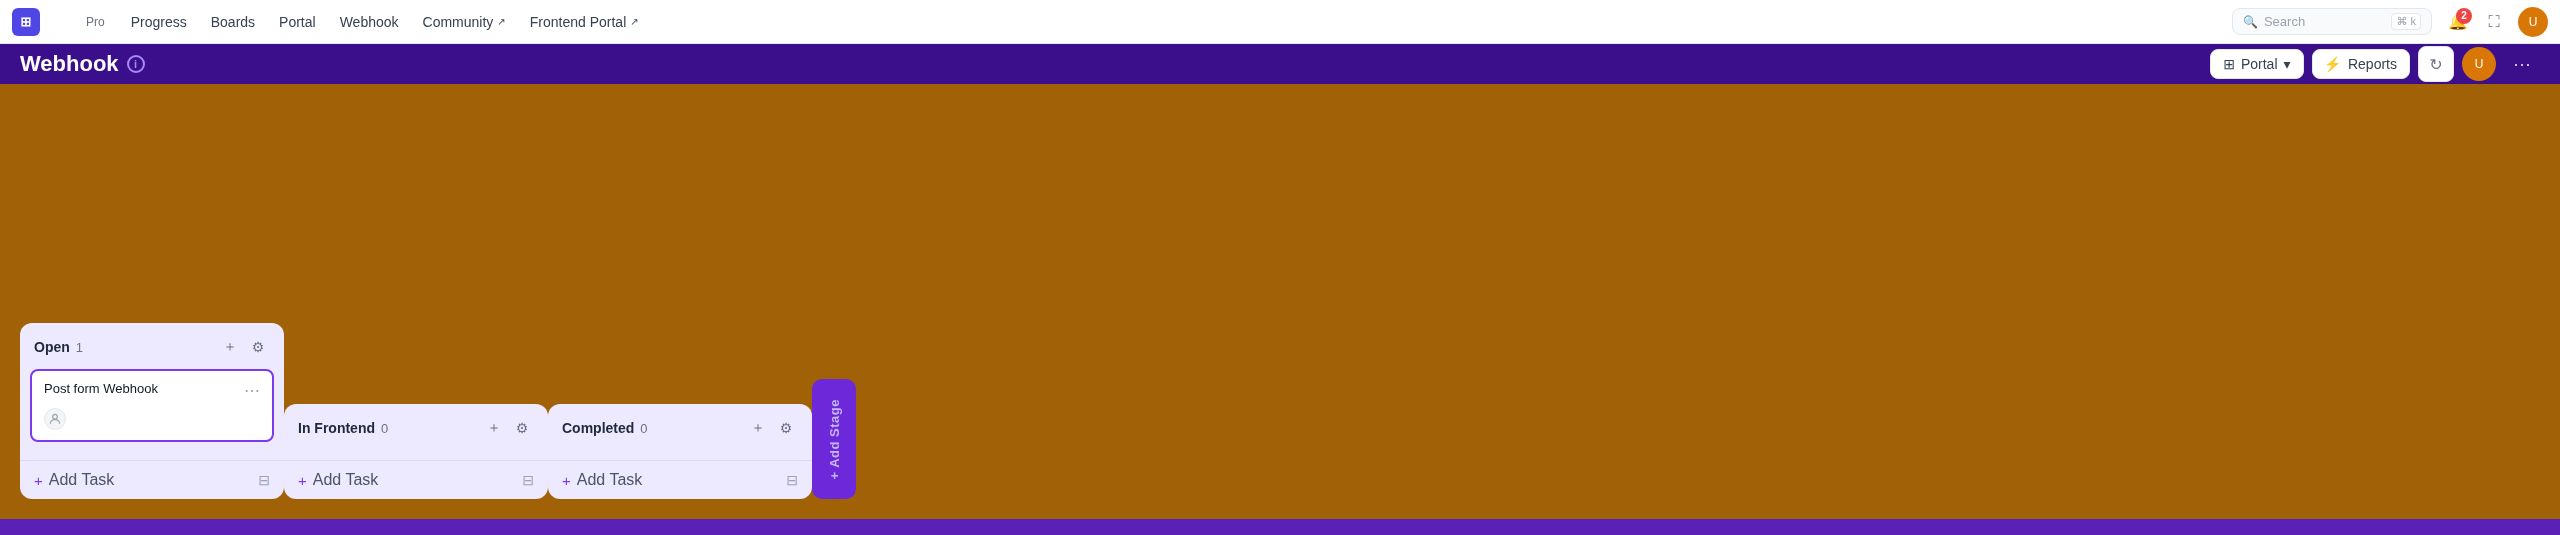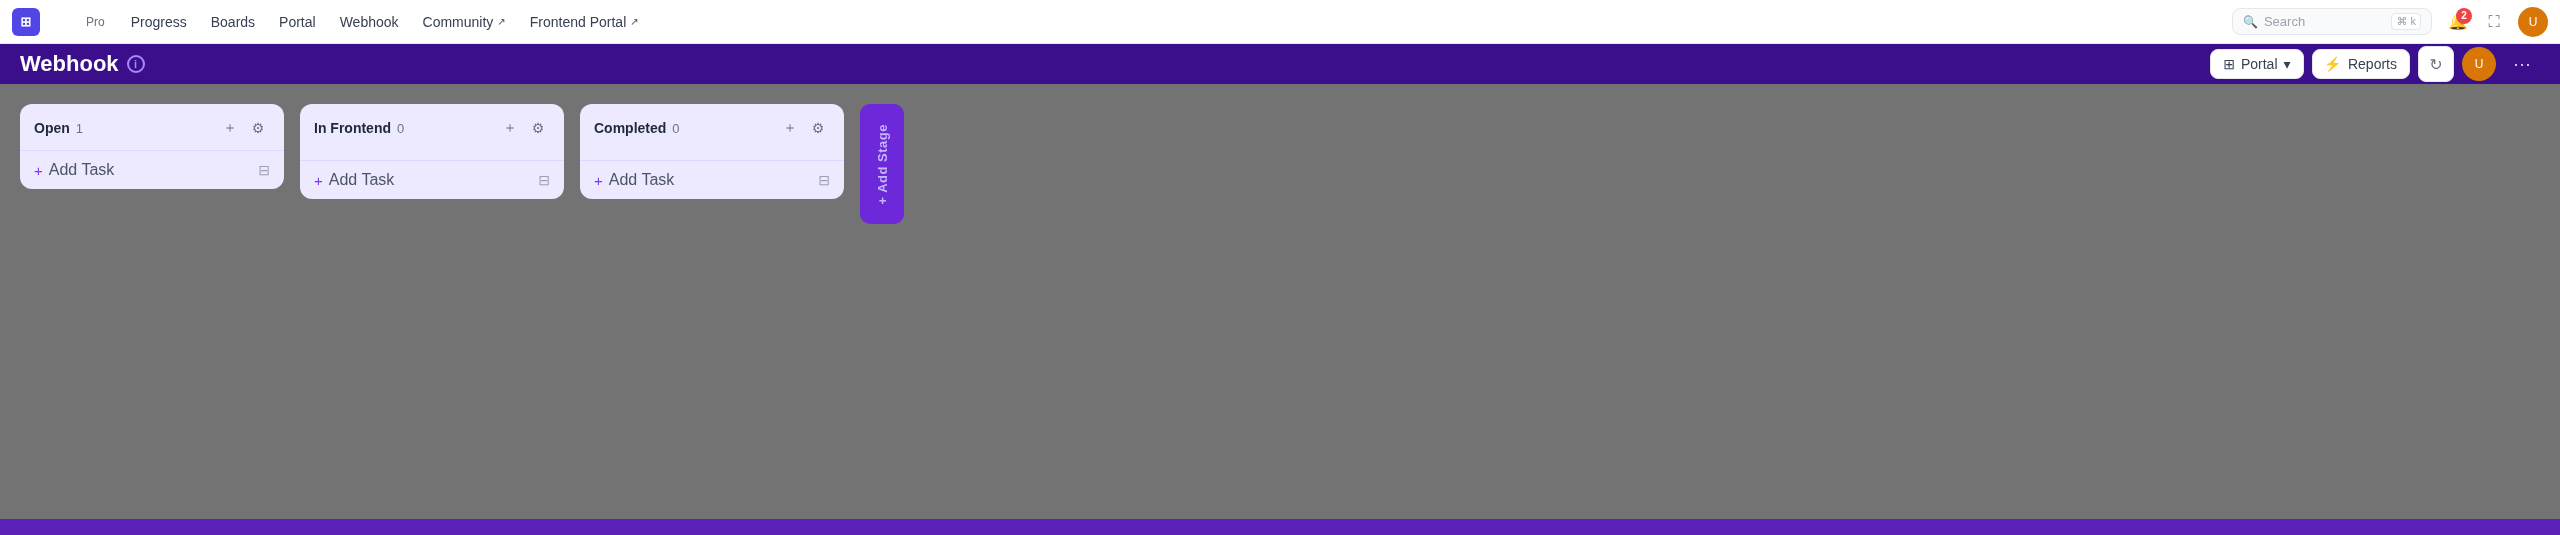--- a/index.html
+++ b/index.html
@@ -96,23 +96,23 @@
       cursor: pointer; overflow: hidden;
     }
     .more-btn {
       width: 36px; height: 36px; background: transparent;
       border-radius: 8px; display: flex; align-items: center; justify-content: center;
       cursor: pointer; color: #e9d5ff; font-size: 18px;
     }
 
     
     .board-area {
-      background: #737373; min-height: 435px;
+      background: #a16207; min-height: 435px;
       padding: 20px 20px 20px 20px;
-      display: flex; gap: 16px; align-items: flex-start;
+      display: flex; gap: 0; align-items: flex-end;
     }
 
     
     .column {
       width: 264px; background: #ede9fe; border-radius: 12px;
       padding: 0; flex-shrink: 0;
     }
     .col-header {
       display: flex; align-items: center; gap: 6px;
       padding: 12px 14px 10px 14px;
@@ -240,20 +240,36 @@
 
   <div class="column">
     <div class="col-header">
       <span class="col-title">Open</span>
       <span class="col-count">1</span>
       <div class="col-header-actions">
         <div class="col-icon-btn">＋</div>
         <div class="col-icon-btn">⚙</div>
       </div>
     </div>
+    <div class="col-body">
+      <div class="task-card selected">
+        <div class="task-card-header">
+          <span class="task-name">Post form Webhook</span>
+          <span class="task-more">⋯</span>
+        </div>
+        <div class="task-footer">
+          <div class="task-avatar">
+            <svg width="14" height="14" viewBox="0 0 24 24" fill="none" stroke="#9ca3af" stroke-width="2">
+              <circle cx="12" cy="8" r="4"></circle>
+                <path d="M4 20c0-4 3.6-7 8-7s8 3 8 7"></path>
+            </svg>
+          </div>
+        </div>
+      </div>
+    </div>
     <div class="add-task-row">
       <div class="add-task-left">
         <span class="add-task-plus">+</span>
         <span class="add-task-label">Add Task</span>
       </div>
       <span class="add-task-icon">⊟</span>
     </div>
   </div>
 
   <div class="column">

